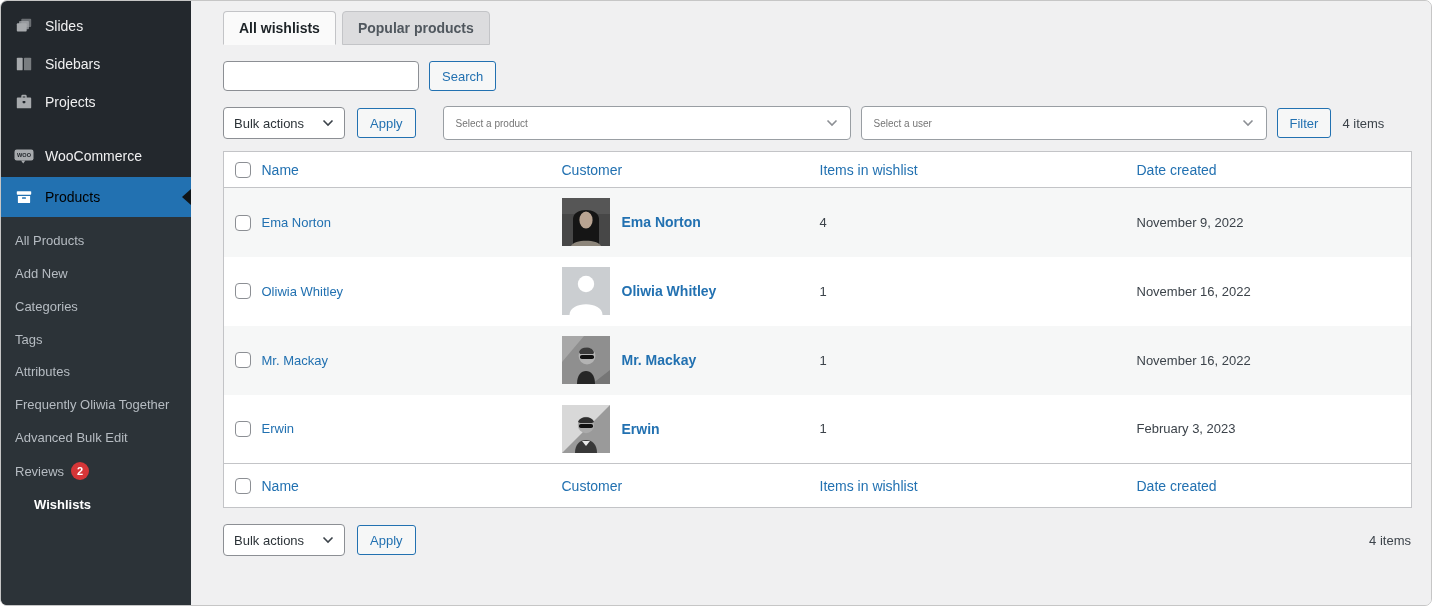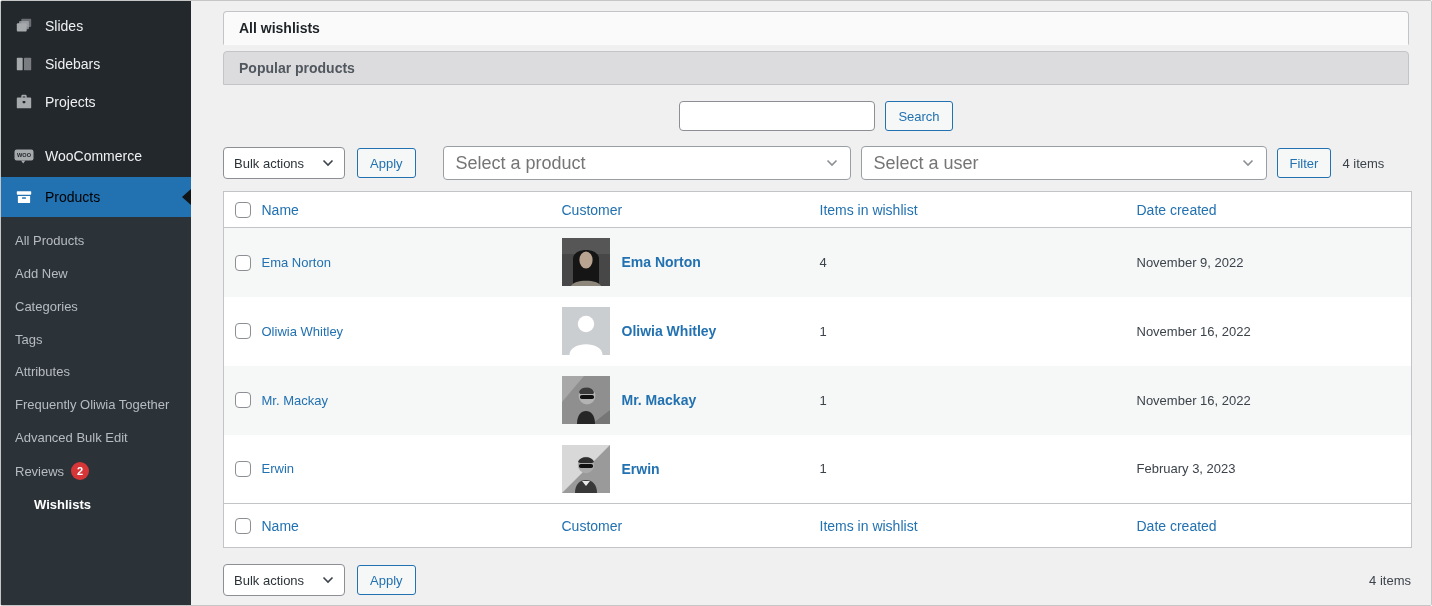--- a/index.html
+++ b/index.html
@@ -1,47 +1,47 @@
 <!DOCTYPE html>
 <html><head>
 <meta charset="utf-8">
 <style>
   * { box-sizing: border-box; margin: 0; padding: 0; }
   html,body { background:#fff; }
   body { font-family: "Liberation Sans", sans-serif; }
-  .app { position:relative; width:1432px; height:606px; border:1px solid #c6c6c6; border-radius:2px; overflow:hidden; background:#f0f0f1; }
+  .app { position:relative; width:1432px; height:606px; border:1px solid #c6c6c6; border-radius:7px; overflow:hidden; background:#f0f0f1; }
 
   
   .sidebar { position:absolute; left:0; top:0; bottom:0; width:190px; background:#23282d; display:flex; flex-direction:column; padding-top:6px; }
   .side-item { display:flex; align-items:center; gap:11px; padding:9px 13px; font-size:14px; color:#f0f0f1; cursor:pointer; }
   .side-item .icon { width:20px; height:20px; display:inline-flex; align-items:center; justify-content:center; color:#a7aaad; flex:0 0 20px; }
   .side-item.woo { margin-top:16px; }
   .side-item.current { background:#2271b1; color:#000000; position:relative; margin-top:2px; padding:10px 13px; }
   .side-item.current .icon { color:#fff; }
   .side-arrow { position:absolute; right:0; top:50%; transform:translateY(-50%); width:0; height:0; border:8px solid transparent; border-right:9px solid #101518; border-left:none; }
   .submenu { background:#2c3338; padding:8px 0 10px; flex:1; }
   .sub-item { display:block; padding:7px 14px; font-size:13px; color:#b6bcc2; line-height:1.45; cursor:pointer; max-width:186px; }
   .sub-item.active { color:#fff; font-weight:bold;padding-left:33px; }
   .badge { display:inline-block; min-width:18px; height:18px; line-height:18px; border-radius:9px; background:#d63638; color:#fff; font-size:11px; font-weight:bold; text-align:center; margin-left:7px; padding:0 4px; vertical-align:1px; }
 
   
   .content { position:absolute; left:190px; top:0; right:0; bottom:0; padding:0 22px 0 32px; background:#f0f0f1; }
-  .tabs { display:flex; gap:6px; padding-top:10px;flex-direction:column; }
+  .tabs { display:flex; gap:6px; padding-top:10px; }
   .tab { display:inline-block; padding:8px 15px; font-size:14px; font-weight:bold; border:1px solid #c3c4c7; border-radius:4px 4px 0 0; background:#dcdcde; color:#50575e; cursor:pointer; }
   .tab.active { background:#fafafa; border-bottom-color:#fafafa; color:#1d2327; }
 
-  .search-row { display:flex; justify-content:center; align-items:center; gap:10px; margin-top:16px; height:30px; }
+  .search-row { display:flex; justify-content:flex-start; align-items:center; gap:10px; margin-top:16px; height:30px; }
   .search-input { width:196px; height:30px; border:1px solid #8c8f94; border-radius:4px; background:#fff; padding:0 8px; font-size:13px; }
   .btn { height:30px; padding:0 12px; background:#f6f7f7; border:1px solid #2271b1; border-radius:3px; color:#2271b1; font-size:13px; font-weight:normal; cursor:pointer; font-family:"Liberation Sans",sans-serif; }
 
   .filter-row { display:flex; align-items:center; margin-top:15px; height:34px; }
   .select-box { height:32px; background:#fff; border:1px solid #8c8f94; border-radius:4px; display:flex; align-items:center; justify-content:space-between; padding:0 10px; font-size:13px; color:#2c3338; cursor:pointer; }
   .select-box.bulk { width:122px; }
   .chev { width:12px; height:8px; flex:0 0 12px; }
-  .s2 { height:34px; background:#fff; border:1px solid #999ea3; border-radius:4px; display:flex; align-items:center; justify-content:space-between; padding:0 12px; font-size:18px; cursor:pointer; }
+  .s2 { height:34px; background:#fff; border:1px solid #999ea3; border-radius:4px; display:flex; align-items:center; justify-content:space-between; padding:0 12px; font-size:10px; cursor:pointer; }
   .s2 .ph { color:#757575; }
   .s2.product { width:408px; margin-left:27px; }
   .s2.user { width:406px; margin-left:10px; }
   .filter-row .apply { margin-left:12px; }
   .filter-row .filter-btn { margin-left:10px;text-align:right; }
   .count { font-size:13px; color:#3c434a; margin-left:11px; white-space:nowrap; }
 
   
   table.list { width:1188px; margin-top:11px; border:1px solid #c3c4c7; border-collapse:collapse; background:#fff; table-layout:fixed;padding-left:48px; }
   col.c-cb{width:38px;} col.c-name{width:300px;} col.c-cust{width:258px;} col.c-items{width:317px;} col.c-date{width:275px;}

